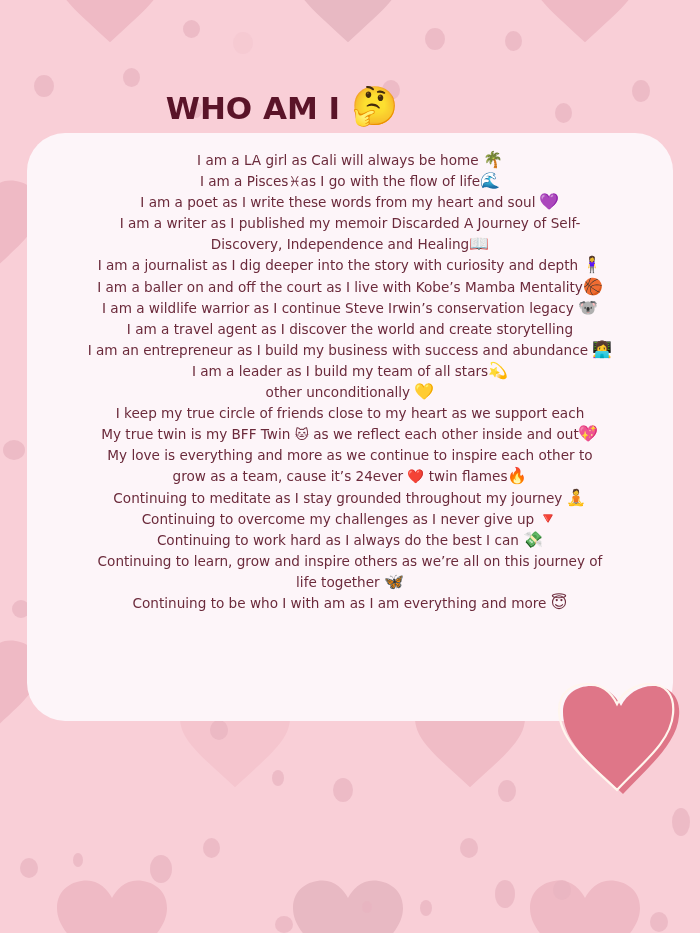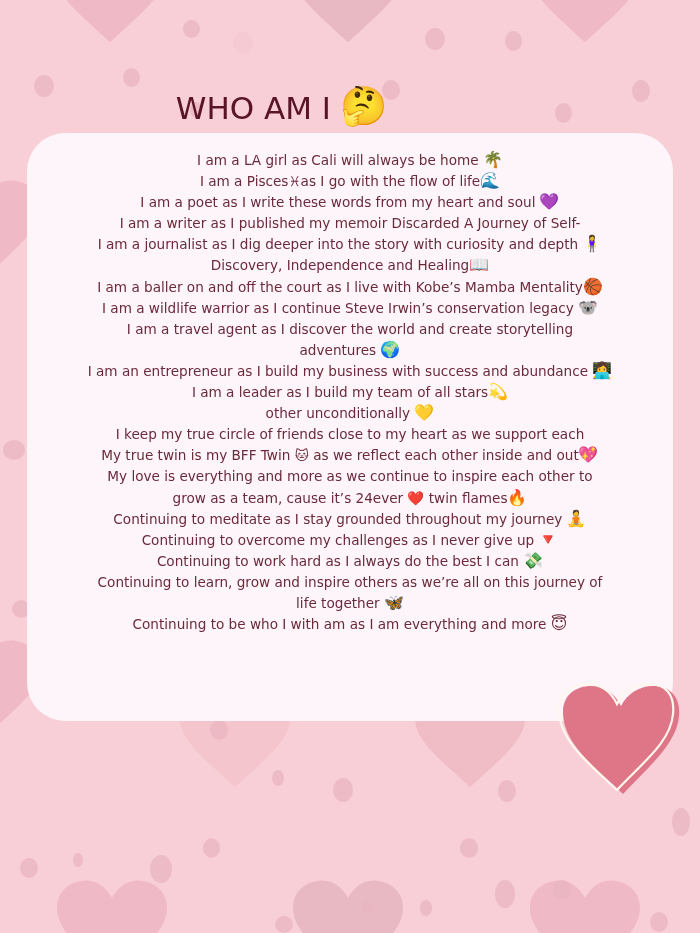--- a/index.html
+++ b/index.html
@@ -1,21 +1,21 @@
 <!DOCTYPE html>
 <html><head>
 <meta charset="utf-8">
 <style>
   html, body { margin:0; padding:0; }
   body { width:700px; height:933px; overflow:hidden; background:#f9cfd7; position:relative; font-family:"Liberation Sans", sans-serif; }
   .bg-heart { position:absolute; width:110px; height:100px; }
   .bg-heart svg { width:100%; height:100%; }
   .dot { position:absolute; border-radius:50%; background:#e8b4c0; opacity:0.75; }
   .dot.light { background:#f5c9d2; opacity:0.9; }
-  .title { position:absolute; top:88px; left:0; width:564px; text-align:center; font-family:"DejaVu Sans", sans-serif; font-size:31px; font-weight:normal; color:#5a1428; letter-spacing:0px; }
+  .title { position:absolute; top:88px; left:0; width:564px; text-align:center; font-family:"DejaVu Sans", sans-serif; font-size:31px; font-weight:bold; color:#5a1428; letter-spacing:0px; }
   .title .emoji { font-size:38px; vertical-align:middle; position:relative; top:-4px; }
   .card { position:absolute; left:27px; top:133px; width:646px; height:588px; background:#fdf5f9; border-radius:38px; }
   .lines { position:absolute; left:27px; top:150px; width:646px; text-align:center; color:#6b2a3b; font-family:"DejaVu Sans", sans-serif; font-size:13.6px; line-height:21.1px; }
   .line { display:block; white-space:nowrap; }
   .line .ico { font-size:16px; line-height:16px; }
   .big-heart { position:absolute; left:555px; top:682px; width:130px; height:118px; }
 </style>
 </head>
 <body>
 
@@ -84,26 +84,25 @@
   <span class="emoji">🤔</span>
 </div>
 
 <div class="card"></div>
 
 <div class="lines">
   <span class="line"><span>I am a LA girl as Cali will always be home</span> <span class="ico">🌴</span></span>
   <span class="line"><span>I am a Pisces♓as I go with the flow of life</span><span class="ico">🌊</span></span>
   <span class="line"><span>I am a poet as I write these words from my heart and soul</span> <span class="ico">💜</span></span>
   <span class="line"><span>I am a writer as I published my memoir Discarded A Journey of Self-</span></span>
+  <span class="line"><span>Discovery, Independence and Healing</span><span class="ico">📖</span></span>
   <span class="line"><span>I am a journalist as I dig deeper into the story with curiosity and depth</span> <span class="ico">🧍‍♀️</span></span>
-  <span class="line"><span>Discovery, Independence and Healing</span><span class="ico">📖</span></span>
   <span class="line"><span>I am a baller on and off the court as I live with Kobe’s Mamba Mentality</span><span class="ico">🏀</span></span>
   <span class="line"><span>I am a wildlife warrior as I continue Steve Irwin’s conservation legacy</span> <span class="ico">🐨</span></span>
   <span class="line"><span>I am a travel agent as I discover the world and create storytelling</span></span>
-  <span class="line"><span>adventures</span> <span class="ico">🌍</span></span>
   <span class="line"><span>I am an entrepreneur as I build my business with success and abundance</span> <span class="ico">👩‍💻</span></span>
   <span class="line"><span>I am a leader as I build my team of all stars</span><span class="ico">💫</span></span>
   <span class="line"><span>other unconditionally</span> <span class="ico">💛</span></span>
   <span class="line"><span>I keep my true circle of friends close to my heart as we support each</span></span>
   <span class="line"><span>My true twin is my BFF Twin 🐱 as we reflect each other inside and out</span><span class="ico">💖</span></span>
   <span class="line"><span>My love is everything and more as we continue to inspire each other to</span></span>
   <span class="line"><span>grow as a team, cause it’s 24ever ❤️ twin flames</span><span class="ico">🔥</span></span>
   <span class="line"><span>Continuing to meditate as I stay grounded throughout my journey</span> <span class="ico">🧘</span></span>
   <span class="line"><span>Continuing to overcome my challenges as I never give up</span> <span class="ico">🔻</span></span>
   <span class="line"><span>Continuing to work hard as I always do the best I can</span> <span class="ico">💸</span></span>

